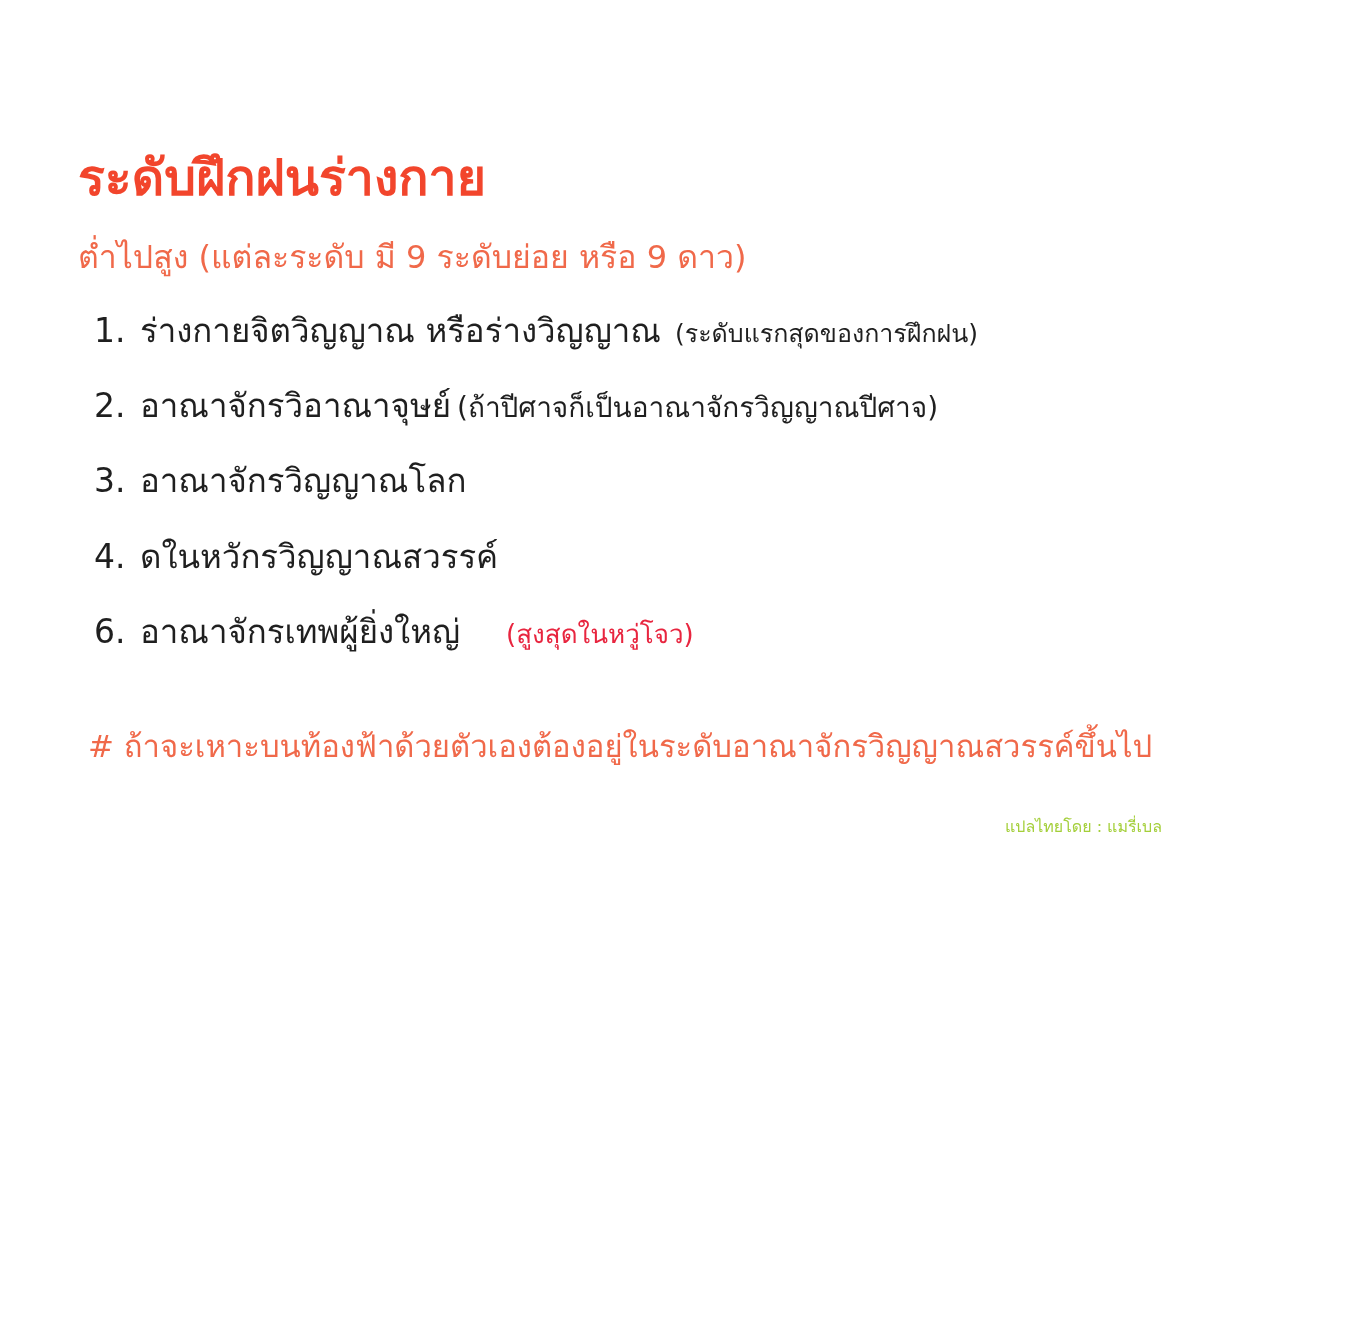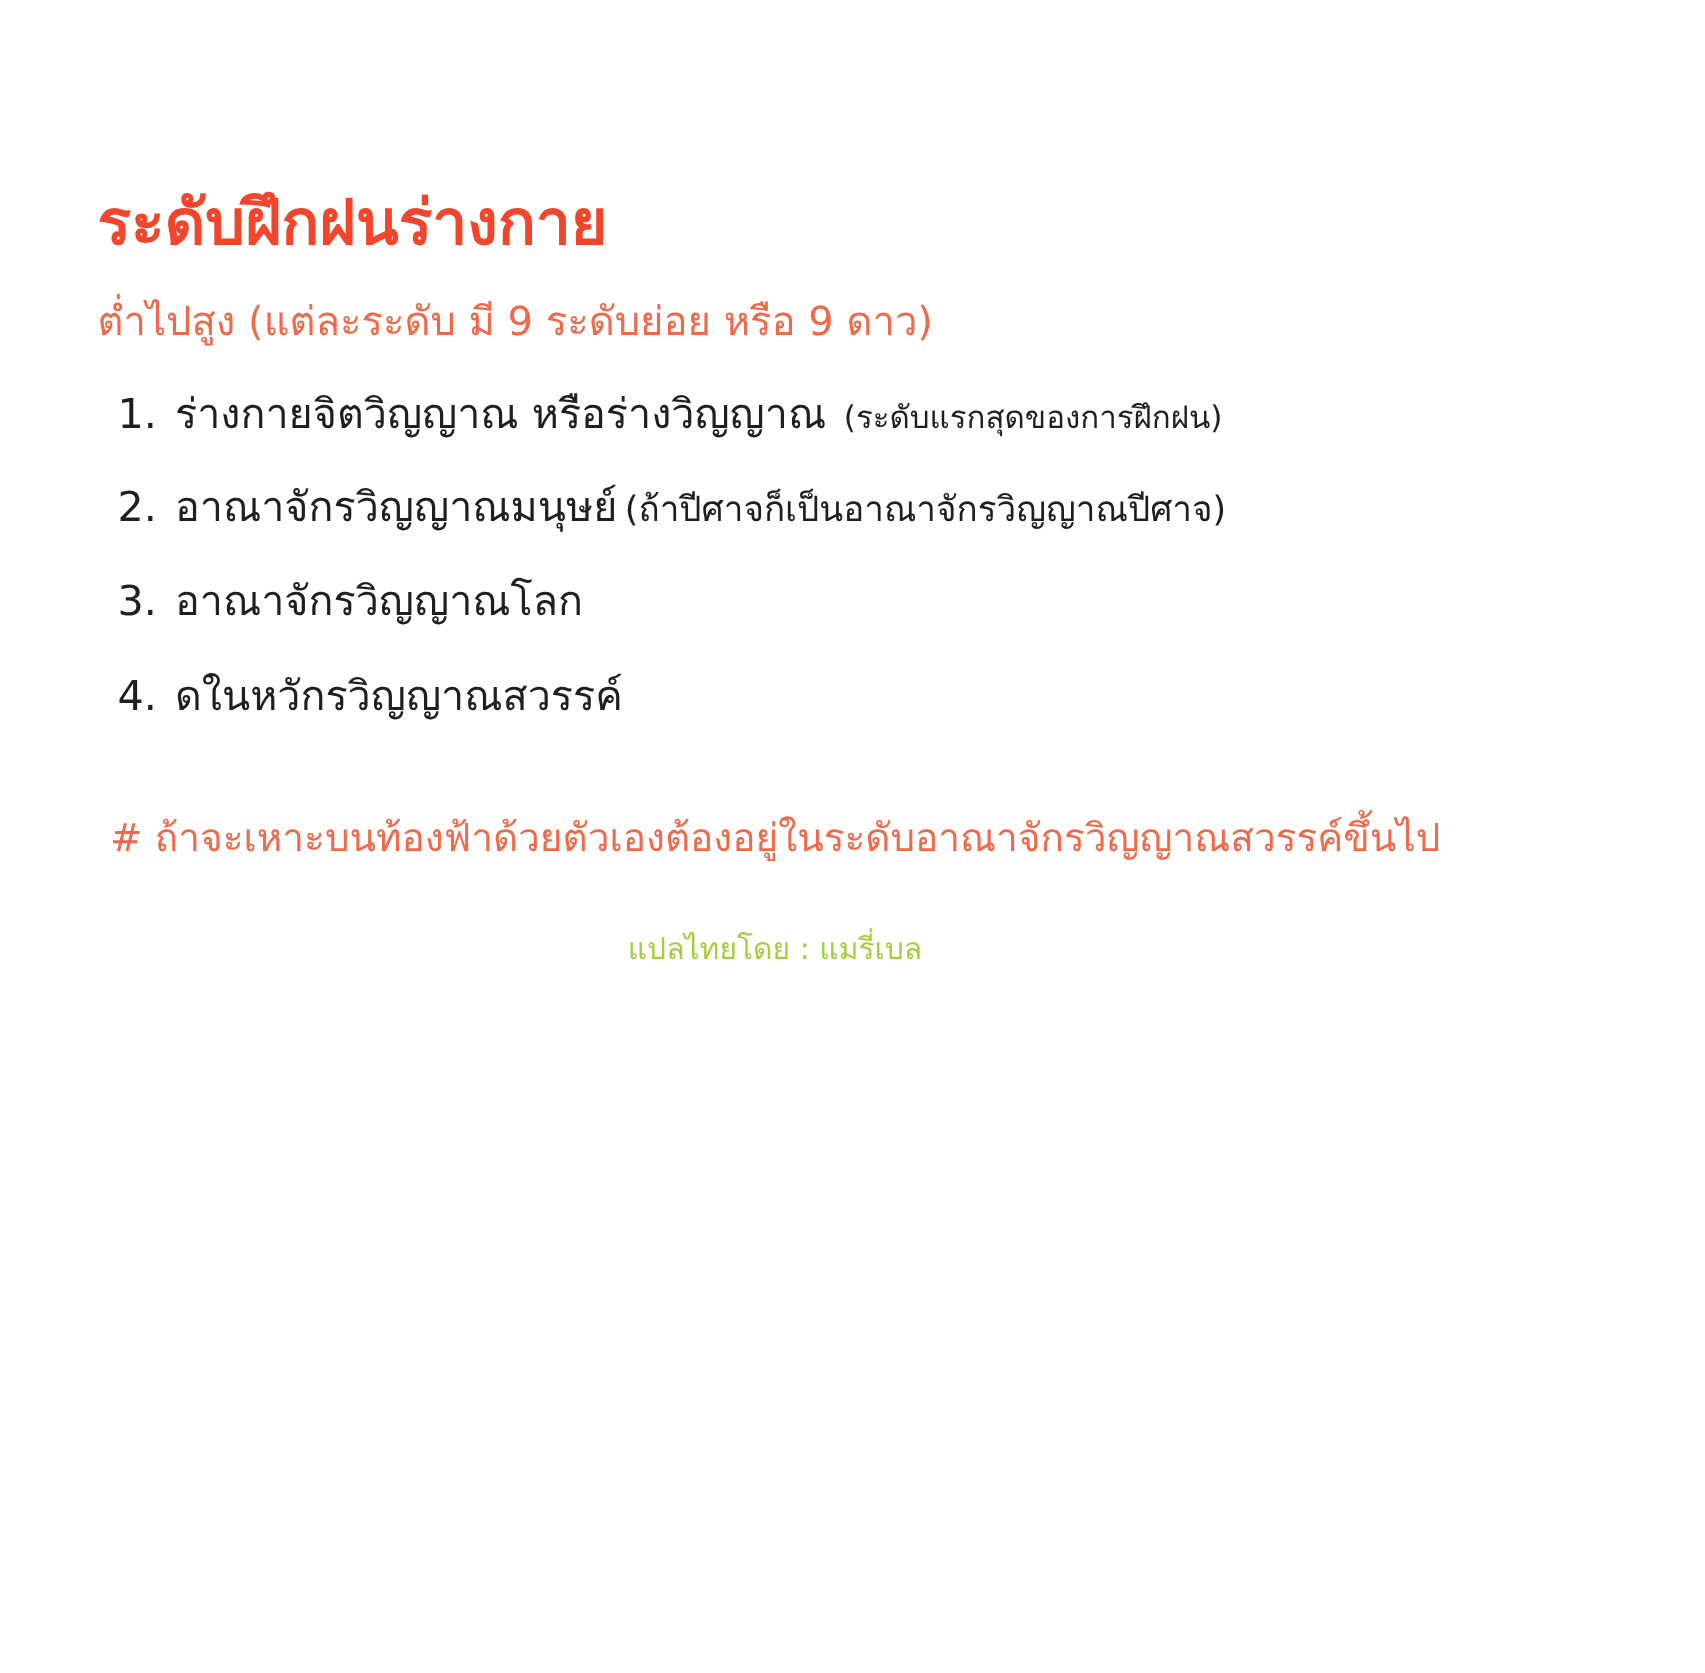--- a/index.html
+++ b/index.html
@@ -76,54 +76,57 @@
   .note-block {
     margin-top: 74px;
     color: #f0694a;
     font-size: 31px;
     line-height: 1.35;
     max-width: 1200px;
     padding-left: 10px;
   }
   .credit {
     margin-top: 46px;
-    text-align: center;
+    text-align: right;
     color: #a4cf3a;
-    font-size: 24px;
+    font-size: 16px;
     padding-right: 132px;
   }
 </style>
 </head>
 <body>
 
 <div class="page">
 
   <h1 class="title">ระดับฝึกฝนร่างกาย</h1>
 
   <div class="subtitle">ต่ำไปสูง (แต่ละระดับ มี 9 ระดับย่อย หรือ 9 ดาว)</div>
 
   <ul class="list">
 
     <li class="list-item">
       <span class="item-num">1.</span><span class="item-main">ร่างกายจิตวิญญาณ หรือร่างวิญญาณ</span><span class="item-note">(ระดับแรกสุดของการฝึกฝน)</span>
     </li>
 
     <li class="list-item">
-      <span class="item-num">2.</span><span class="item-main">อาณาจักรวิญญาณมนุษย์</span><span class="item-note small">(ถ้าปีศาจก็เป็นอาณาจักรวิญญาณปีศาจ)</span>
+      <span class="item-num">2.</span><span class="item-main">อาณาจักรวิอาณาจุษย์</span><span class="item-note small">(ถ้าปีศาจก็เป็นอาณาจักรวิญญาณปีศาจ)</span>
     </li>
 
     <li class="list-item">
       <span class="item-num">3.</span><span class="item-main">อาณาจักรวิญญาณโลก</span><span class="item-note"></span>
     </li>
 
     <li class="list-item">
       <span class="item-num">4.</span><span class="item-main">ดในหวักรวิญญาณสวรรค์</span><span class="item-note"></span>
     </li>
 
 
+    <li class="list-item">
+      <span class="item-num">6.</span><span class="item-main">อาณาจักรเทพผู้ยิ่งใหญ่</span><span class="item-note red">(สูงสุดในหวู่โจว)</span>
+    </li>
 
   </ul>
 
   <div class="note-block"># ถ้าจะเหาะบนท้องฟ้าด้วยตัวเองต้องอยู่ในระดับอาณาจักรวิญญาณสวรรค์ขึ้นไป</div>
 
   <div class="credit">แปลไทยโดย : แมรี่เบล</div>
 
 </div>
 
 </body></html>

